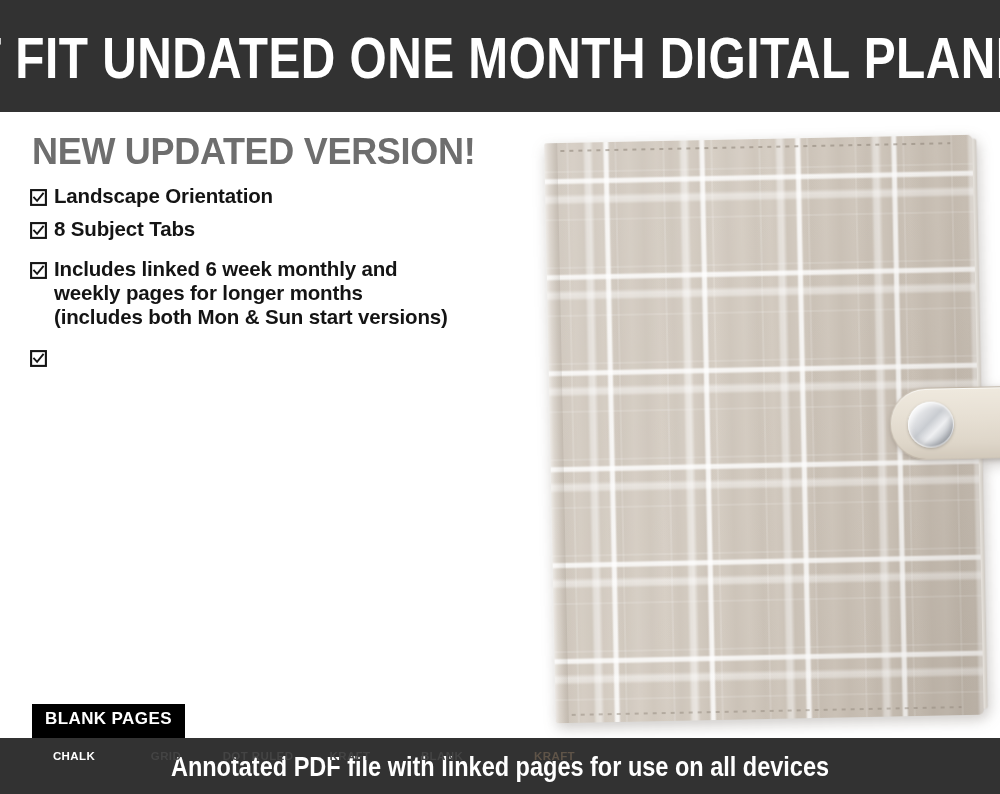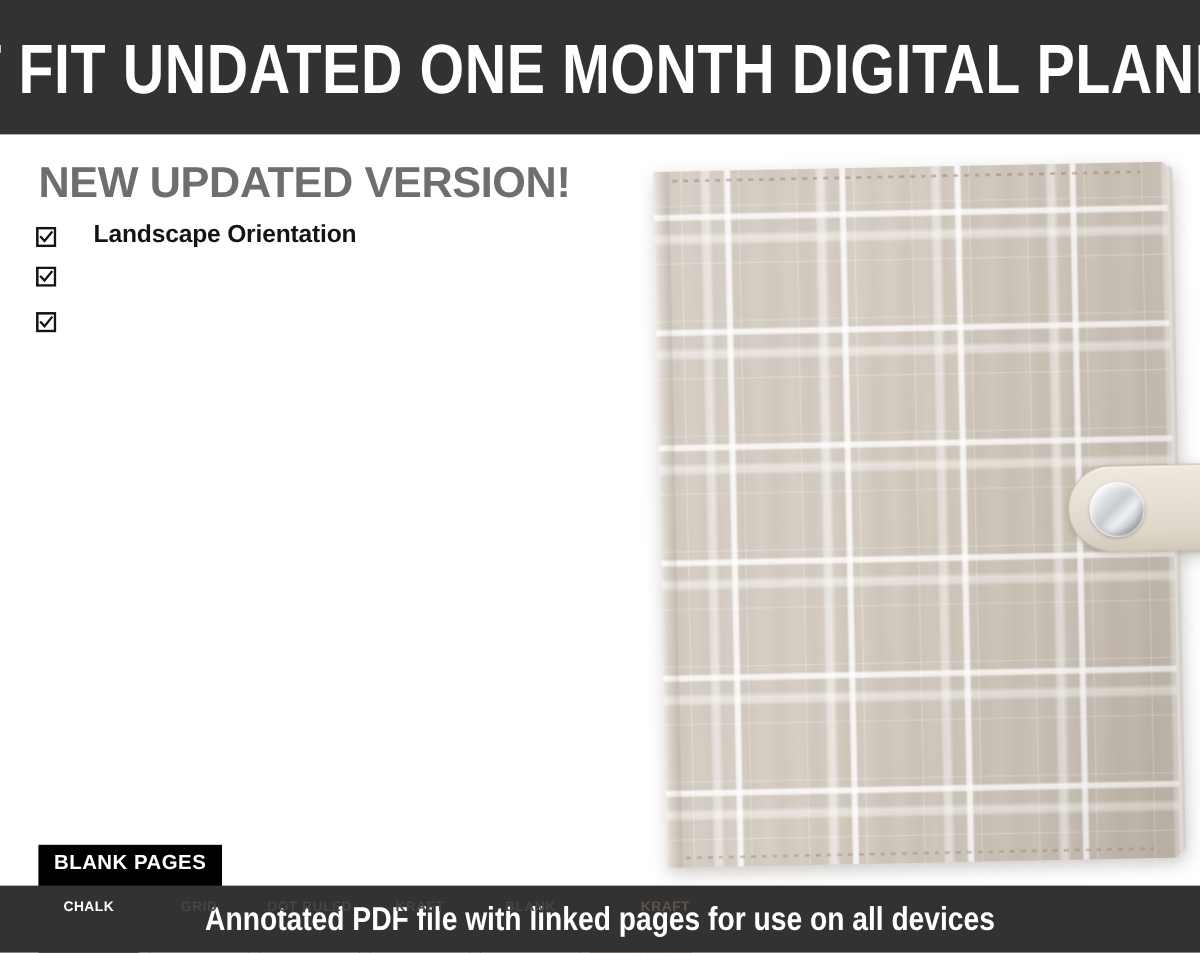--- a/index.html
+++ b/index.html
@@ -79,21 +79,21 @@
     position: absolute; left: 20px; top: 72px;
     width: 520px;
     margin: 0; padding: 0;
     list-style: none;
   }
   .feature-item {
     display: flex;
     align-items: flex-start;
     margin-bottom: 10px;
   }
-  .feature-item.tight { margin-bottom: 9px; gap: 24px; }
+  .feature-item.tight { margin-bottom: 9px; }
   .feature-item.gap    { margin-bottom: 16px; }
 
   .cb {
     flex: 0 0 auto;
     width: 17px; height: 17px;
     margin-top: 5px;
     margin-right: 7px;
     position: relative;
   }
   .cb svg { display: block; }
@@ -351,28 +351,40 @@
         <span class="cb">
           <svg width="17" height="17" viewBox="0 0 17 17" aria-hidden="true">
             <rect x="1.1" y="1.1" width="14.8" height="14.8" fill="none" stroke="#141414" stroke-width="2.1"></rect>
             <path d="M4.1 8.6 L7.1 11.8 L13.0 4.6" fill="none" stroke="#141414" stroke-width="1.9" stroke-linecap="square" stroke-linejoin="miter"></path>
           </svg>
         </span>
         <span class="feature-text">Landscape Orientation</span>
       </li>
 
 
-
       <li class="feature-item gap">
         <span class="cb">
           <svg width="17" height="17" viewBox="0 0 17 17" aria-hidden="true">
             <rect x="1.1" y="1.1" width="14.8" height="14.8" fill="none" stroke="#141414" stroke-width="2.1"></rect>
             <path d="M4.1 8.6 L7.1 11.8 L13.0 4.6" fill="none" stroke="#141414" stroke-width="1.9" stroke-linecap="square" stroke-linejoin="miter"></path>
           </svg>
         </span>
+        <span class="feature-text">8 Subject Tabs</span>
+      </li>
+
+      <li class="feature-item gap">
+        <span class="cb">
+          <svg width="17" height="17" viewBox="0 0 17 17" aria-hidden="true">
+            <rect x="1.1" y="1.1" width="14.8" height="14.8" fill="none" stroke="#141414" stroke-width="2.1"></rect>
+            <path d="M4.1 8.6 L7.1 11.8 L13.0 4.6" fill="none" stroke="#141414" stroke-width="1.9" stroke-linecap="square" stroke-linejoin="miter"></path>
+          </svg>
+        </span>
+        <span class="feature-text">Includes linked 6 week monthly and
+weekly pages for longer months
+(includes both Mon &amp; Sun start versions)</span>
       </li>
 
 
       <li class="feature-item">
         <span class="cb">
           <svg width="17" height="17" viewBox="0 0 17 17" aria-hidden="true">
             <rect x="1.1" y="1.1" width="14.8" height="14.8" fill="none" stroke="#141414" stroke-width="2.1"></rect>
             <path d="M4.1 8.6 L7.1 11.8 L13.0 4.6" fill="none" stroke="#141414" stroke-width="1.9" stroke-linecap="square" stroke-linejoin="miter"></path>
           </svg>
         </span>

